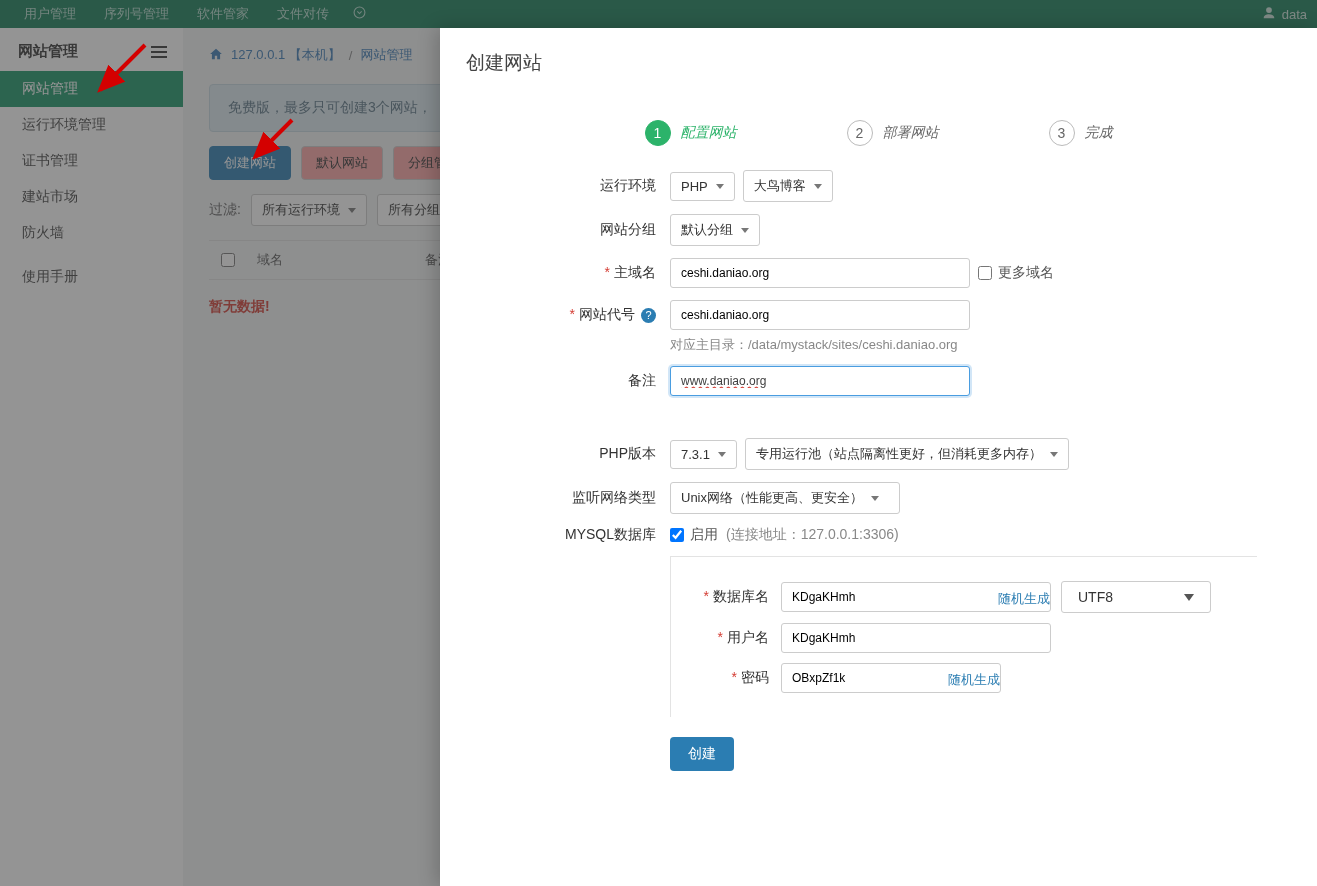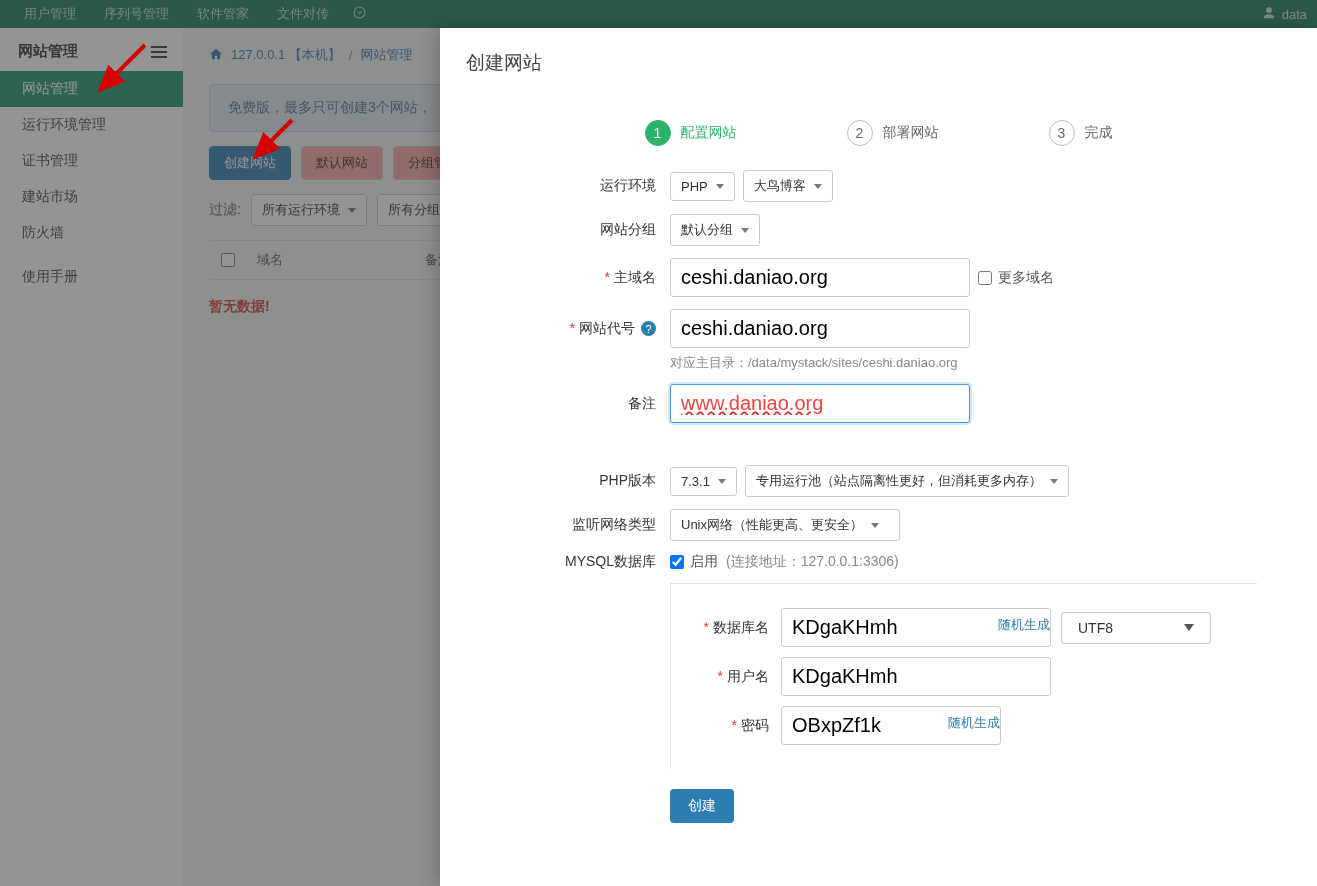--- a/index.html
+++ b/index.html
@@ -47,31 +47,31 @@
 .arrow { position: absolute; pointer-events: none; }
 
 
 .modal { position: absolute; right: 0; top: 28px; width: 877px; height: calc(886px - 28px); background: #fff; box-shadow: -4px 0 18px rgba(0,0,0,0.2); overflow-y: auto; }
 .modal-title { font-size: 19px; padding: 22px 26px 18px; color: #444; }
 .steps { display: flex; justify-content: center; gap: 110px; margin: 26px 0 24px; }
 .step { display: flex; align-items: center; gap: 10px; }
 .step .num { width: 26px; height: 26px; border-radius: 50%; display: flex; align-items: center; justify-content: center; font-size: 14px; border: 1px solid #bbb; color: #666; background: #fff; }
 .step.active .num { background: #2cb36a; border-color: #2cb36a; color: #fff; }
 .step.active .lab { color: #2cb36a; }
-.step .lab { color: #666; }
+.step .lab { color: #666; font-style: italic; }
 
 .form { padding: 0 60px 30px 60px; }
 .frow { display: flex; align-items: center; margin: 12px 0; }
 .frow .flabel { width: 170px; text-align: right; padding-right: 14px; color: #333; font-size: 14px; }
 .frow .flabel .req { color: #d43c33; margin-right: 4px; }
 .frow .flabel .q { display: inline-flex; width: 15px; height: 15px; border-radius: 50%; background: #2b7db2; color: #fff; font-size: 11px; align-items: center; justify-content: center; margin-left: 6px; }
 .fctrl { flex: 1; display: flex; align-items: center; gap: 8px; flex-wrap: wrap; }
-.txt { border: 1px solid #ccc; border-radius: 3px; padding: 7px 10px; font-size: 20px; width: 300px; }
+.txt { border: 1px solid #ccc; border-radius: 3px; padding: 7px 10px; font-size: 12px; width: 300px; }
 .txt.focused { border-color: #4a9de0; box-shadow: 0 0 0 2px rgba(74,157,224,0.25); }
-.txt.underlined { text-decoration: underline wavy #d43c33; color: #ef4444; }
+.txt.underlined { text-decoration: underline wavy #d43c33; color: #404040; }
 .hint { color: #888; font-size: 13px; margin-left: 170px; margin-top: -6px; margin-bottom: 10px; }
 .checkbox { display: flex; align-items: center; gap: 6px; }
 .checkbox input { width: 14px; height: 14px; }
 .checkbox .cklabel { color: #555; }
 .select.sm { padding: 6px 10px; font-size: 13px; }
 .select.lg { min-width: 320px; }
 .sublabel { color: #888; }
 
 
 .dbbox { margin-left: 170px; border-left: 1px solid #e3e3e3; border-top: 1px solid #e3e3e3; padding: 14px 0 14px 16px; }

